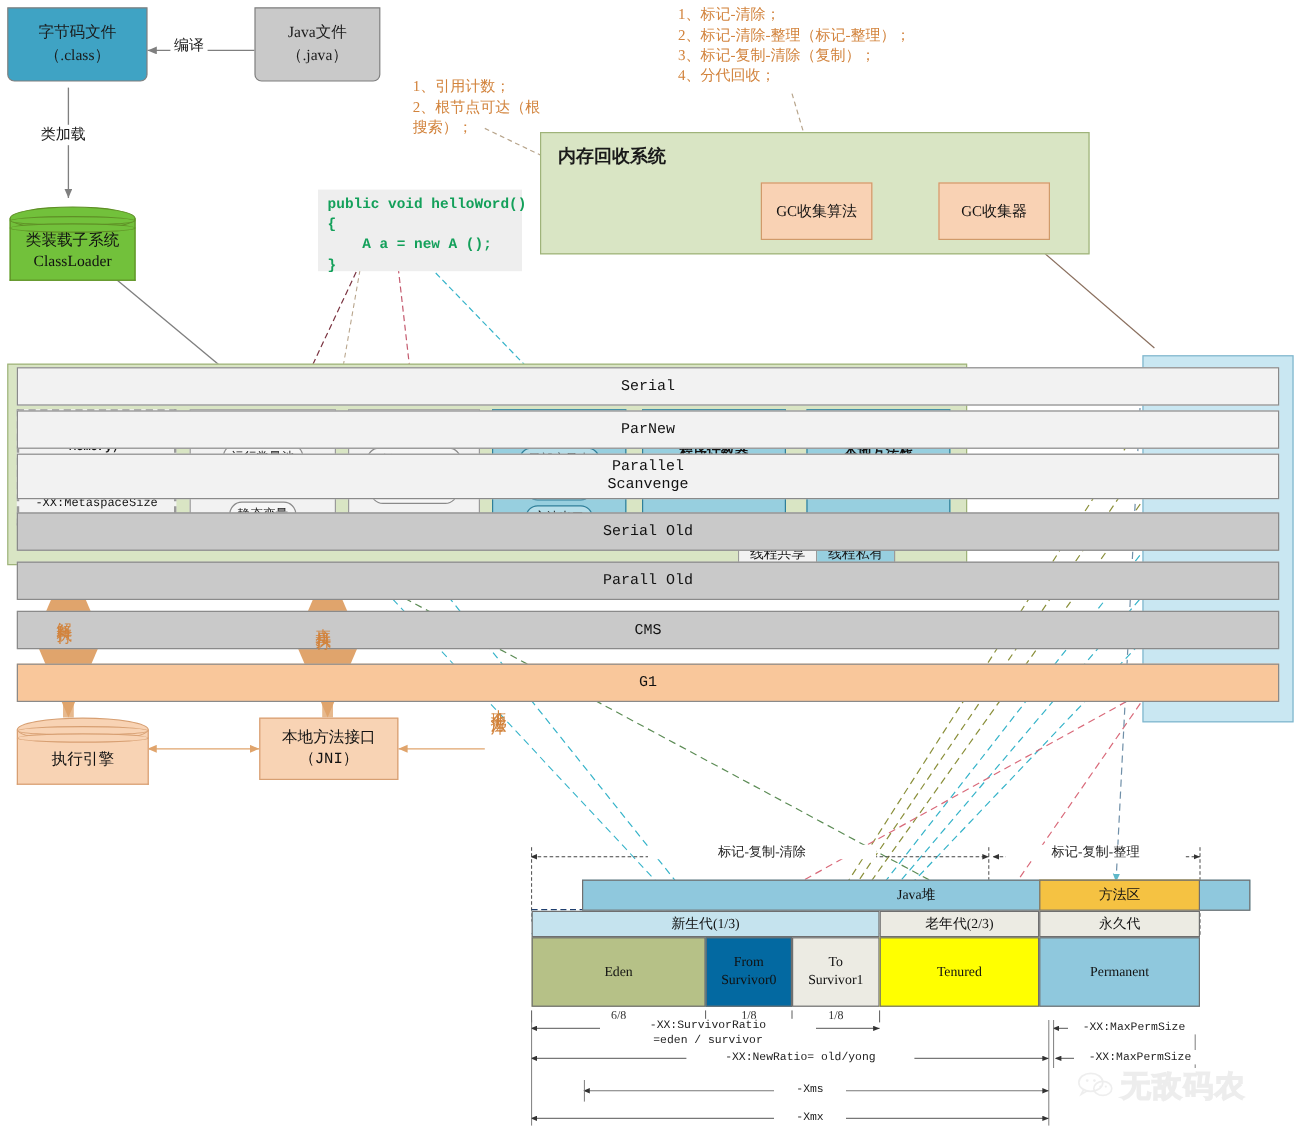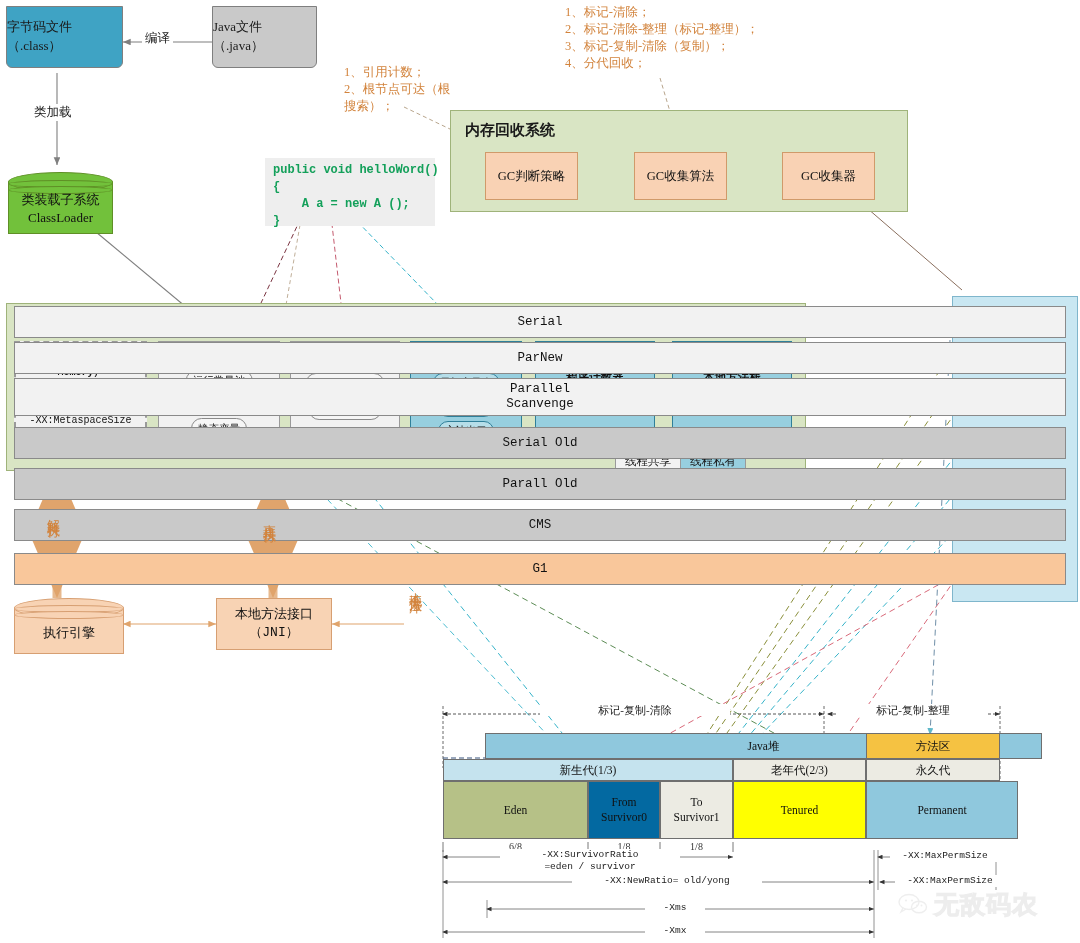--- a/index.html
+++ b/index.html
@@ -1,19 +1,19 @@
 <!DOCTYPE html>
 <html><head>
 <meta charset="utf-8">
 <style>
   html,body{margin:0;padding:0;background:#ffffff;}
   body{font-family:"Liberation Serif",serif;}
   #stage{position:relative;width:1080px;height:943px;overflow:hidden;background:#fff;}
   #svg-layer{position:absolute;left:0;top:0;width:1080px;height:943px;pointer-events:none;}
-  .node{position:absolute;box-sizing:border-box;display:flex;align-items:center;justify-content:center;text-align:left;}
+  .node{position:absolute;box-sizing:border-box;display:flex;align-items:center;justify-content:center;text-align:center;}
 
   
   .doc{border:1px solid #7f7f7f;}
   .doc-class{background:#3fa3c4;}
   .doc-java{background:#c9c9c9;}
   .doc-label{position:absolute;left:0;right:0;top:10px;font-size:13px;color:#1a1a1a;line-height:19px;}
 
   
   .cyl{position:absolute;}
   .cyl .body{position:absolute;left:0;right:0;top:10px;bottom:0;border:1px solid #5f8f26;border-top:none;background:#72c13b;}
@@ -227,21 +227,20 @@
 4、分代回收；</div>
 
   <div class="code" style="left:265px;top:158px;width:170px;height:68px;">public void helloWord()
 {
     A a = new A ();
 }</div>
 
   <div class="greenbox" style="left:450px;top:110px;width:458px;height:102px;">
     <div class="title">内存回收系统</div>
   </div>
-  <div class="orangecell" style="left:485px;top:152px;width:93px;height:48px;">GC判断策略</div>
   <div class="orangecell" style="left:634px;top:152px;width:93px;height:48px;">GC收集算法</div>
   <div class="orangecell" style="left:782px;top:152px;width:93px;height:48px;">GC收集器</div>
 
   <div class="greenbox" style="left:6px;top:303px;width:800px;height:168px;">
     <div class="title">运行时数据区</div>
   </div>
 
   <div class="subbox dashed" style="left:14px;top:341px;width:133px;height:97px;">
     <div class="hd" style="font-size:10px;">直接内存（Direct Memory）</div>
     <div class="pill" style="top:46px;height:19px;">Metaspace(JDK1.8+)</div>
@@ -327,21 +326,21 @@
   <div class="cell gen-blue" style="left:443px;top:759px;width:290px;height:22px;">新生代(1/3)</div>
   <div class="cell gen-grey" style="left:733px;top:759px;width:133px;height:22px;">老年代(2/3)</div>
   <div class="cell gen-grey" style="left:866px;top:759px;width:134px;height:22px;">永久代</div>
 
   <div class="cell eden" style="left:443px;top:781px;width:145px;height:58px;white-space:pre-line;">Eden</div>
   <div class="cell from" style="left:588px;top:781px;width:72px;height:58px;white-space:pre-line;">From
 Survivor0</div>
   <div class="cell to" style="left:660px;top:781px;width:73px;height:58px;white-space:pre-line;">To
 Survivor1</div>
   <div class="cell tenured" style="left:733px;top:781px;width:133px;height:58px;white-space:pre-line;">Tenured</div>
-  <div class="cell perm" style="left:866px;top:781px;width:152px;height:58px;white-space:pre-line;">Permanent</div>
+  <div class="cell perm" style="left:866px;top:781px;width:134px;height:58px;white-space:pre-line;">Permanent</div>
 
   <div class="frac" style="left:443px;top:841px;width:145px;">6/8</div>
   <div class="frac" style="left:588px;top:841px;width:72px;">1/8</div>
   <div class="frac" style="left:660px;top:841px;width:73px;">1/8</div>
 
   <div class="measure-label" style="left:500px;top:849px;width:180px;background:#fff;">-XX:SurvivorRatio
 =eden / survivor</div>
   <div class="measure-label" style="left:572px;top:875px;width:190px;background:#fff;">-XX:NewRatio= old/yong</div>
   <div class="measure-label" style="left:645px;top:902px;width:60px;background:#fff;">-Xms</div>
   <div class="measure-label" style="left:645px;top:925px;width:60px;background:#fff;">-Xmx</div>

